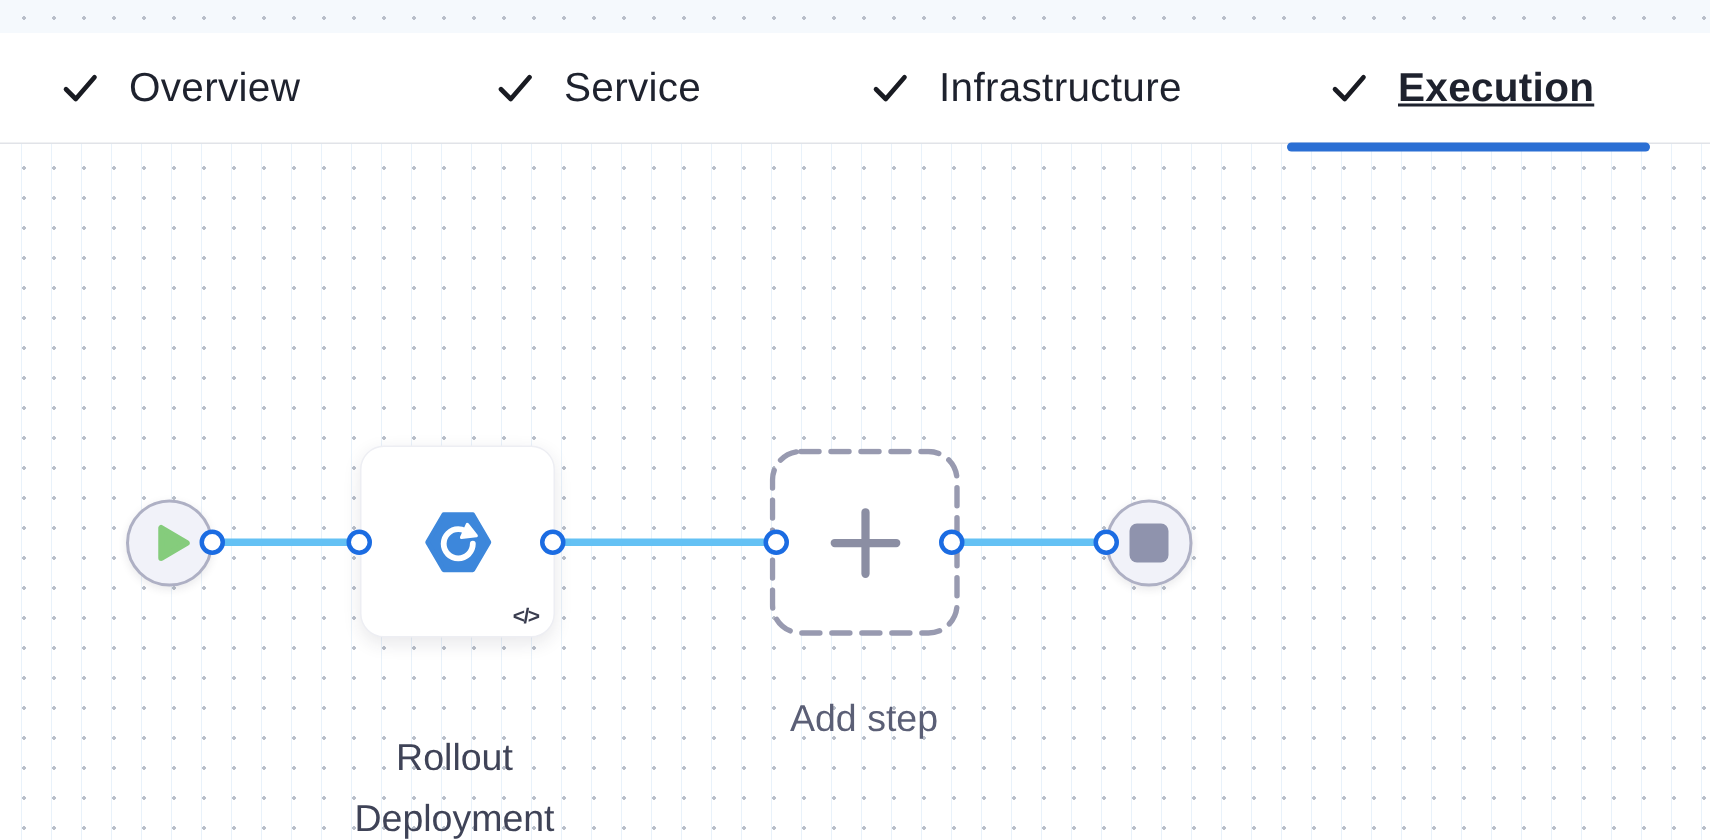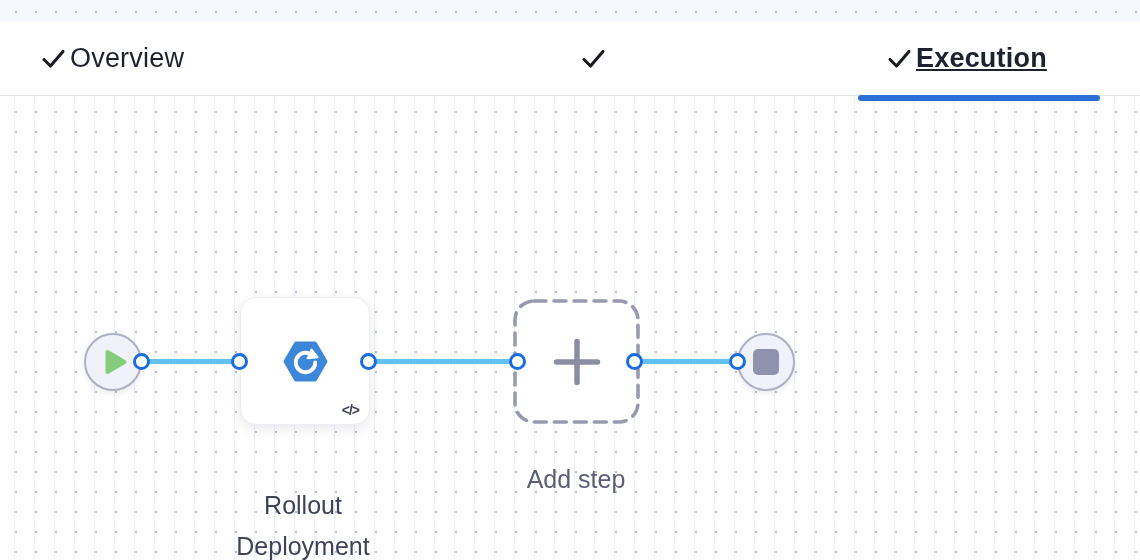--- a/index.html
+++ b/index.html
@@ -21,21 +21,21 @@
     background-image:radial-gradient(circle,var(--dot) 1.1px,transparent 1.3px);
     background-size:20px 20px;background-position:6px 2px;
   }
 
   
   .tabbar{
     position:absolute;left:0;top:22px;width:1140px;height:74px;
     background:#fff;border-bottom:1px solid var(--bar-border);
   }
   .tab{
-    position:absolute;top:0;height:100%;display:flex;align-items:center;gap:3px;
+    position:absolute;top:0;height:100%;display:flex;align-items:center;gap:19px;
     cursor:pointer;color:var(--tab-text);font-size:27px;letter-spacing:.2px;
   }
   .tab .check{width:27px;height:27px;display:block;flex:0 0 auto;}
   .tab.t-overview{left:40px;}
   .tab.t-service{left:330px;}
   .tab.t-infrastructure{left:580px;}
   .tab.t-execution{left:886px;font-weight:700;text-decoration:underline;}
   .underline{
     position:absolute;left:858px;top:95px;width:242px;height:6px;
     background:var(--accent);border-radius:3px;z-index:5;
@@ -105,24 +105,31 @@
 
 <div class="top-strip"></div>
 
 <div class="tabbar">
   <div class="tab t-overview">
     <svg class="check" viewBox="0 0 27 27" fill="none">
       <path d="M4 14.5l6.5 6.5L23 6.5" stroke="#191b22" stroke-width="3.1" stroke-linecap="round" stroke-linejoin="round"></path>
     </svg>
     <span>Overview</span>
   </div>
+  <div class="tab t-service">
+    <svg class="check" viewBox="0 0 27 27" fill="none">
+      <path d="M4 14.5l6.5 6.5L23 6.5" stroke="#191b22" stroke-width="3.1" stroke-linecap="round" stroke-linejoin="round"></path>
+    </svg>
+    <span>Service</span>
+  </div>
   <div class="tab t-infrastructure">
     <svg class="check" viewBox="0 0 27 27" fill="none">
       <path d="M4 14.5l6.5 6.5L23 6.5" stroke="#191b22" stroke-width="3.1" stroke-linecap="round" stroke-linejoin="round"></path>
     </svg>
+    <span>Infrastructure</span>
   </div>
   <div class="tab t-execution">
     <svg class="check" viewBox="0 0 27 27" fill="none">
       <path d="M4 14.5l6.5 6.5L23 6.5" stroke="#191b22" stroke-width="3.1" stroke-linecap="round" stroke-linejoin="round"></path>
     </svg>
     <span>Execution</span>
   </div>
 </div>
 <div class="underline"></div>
 

